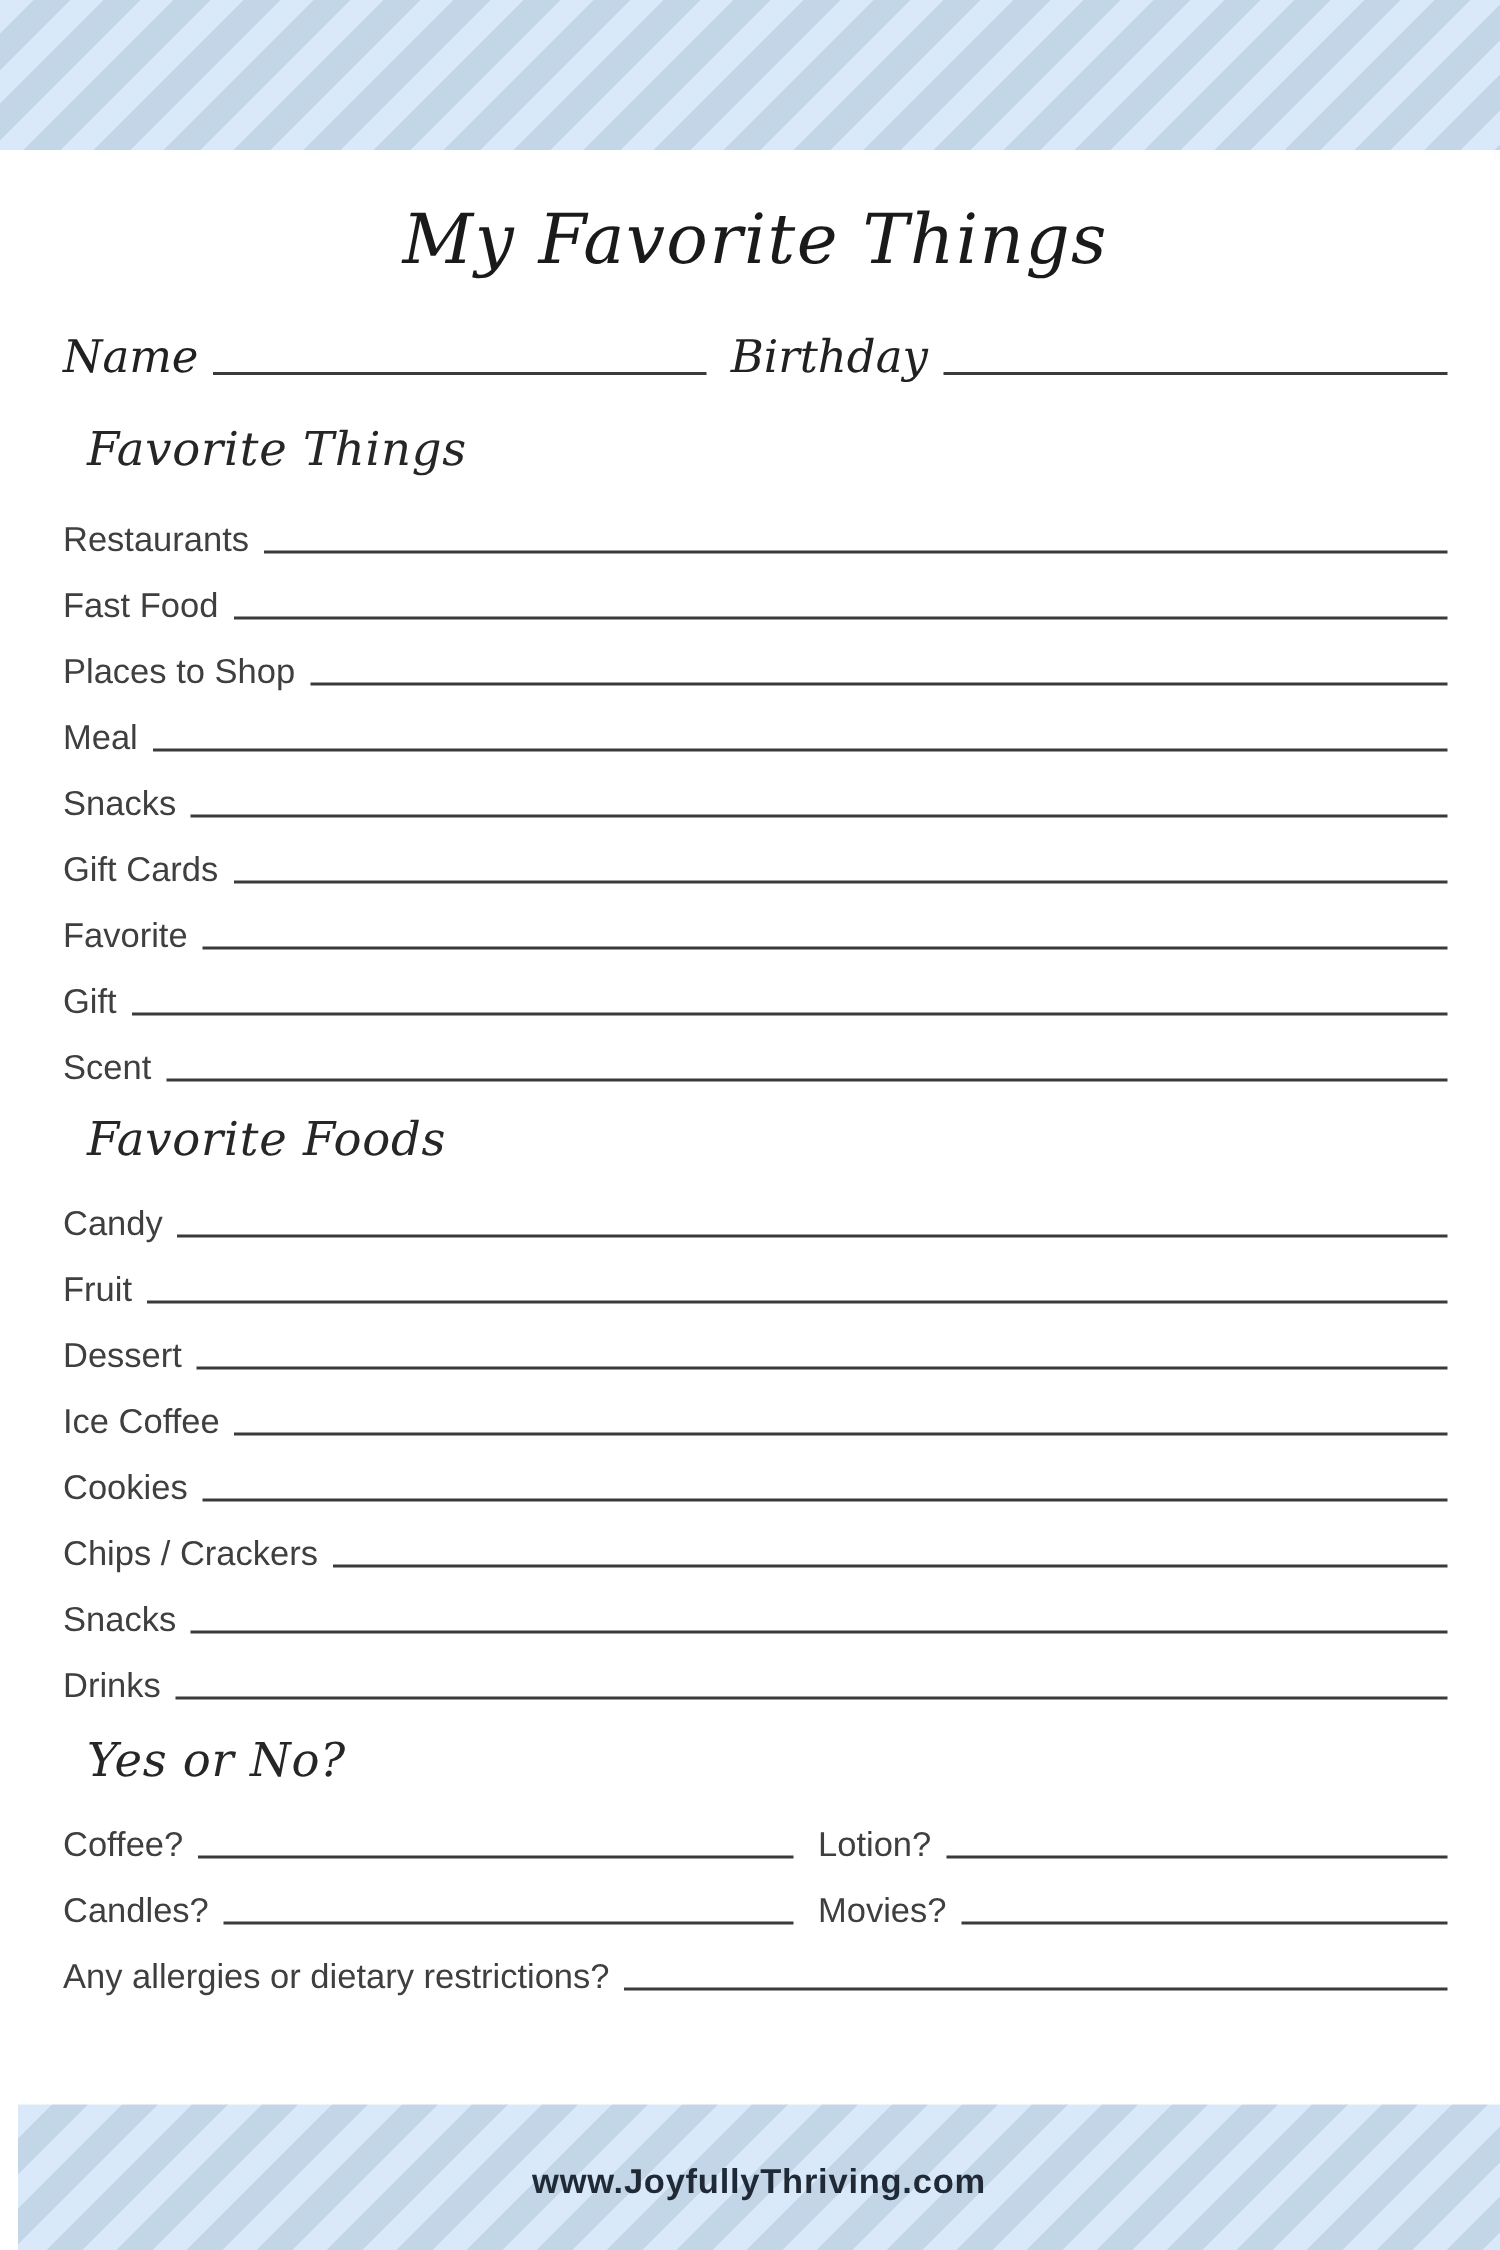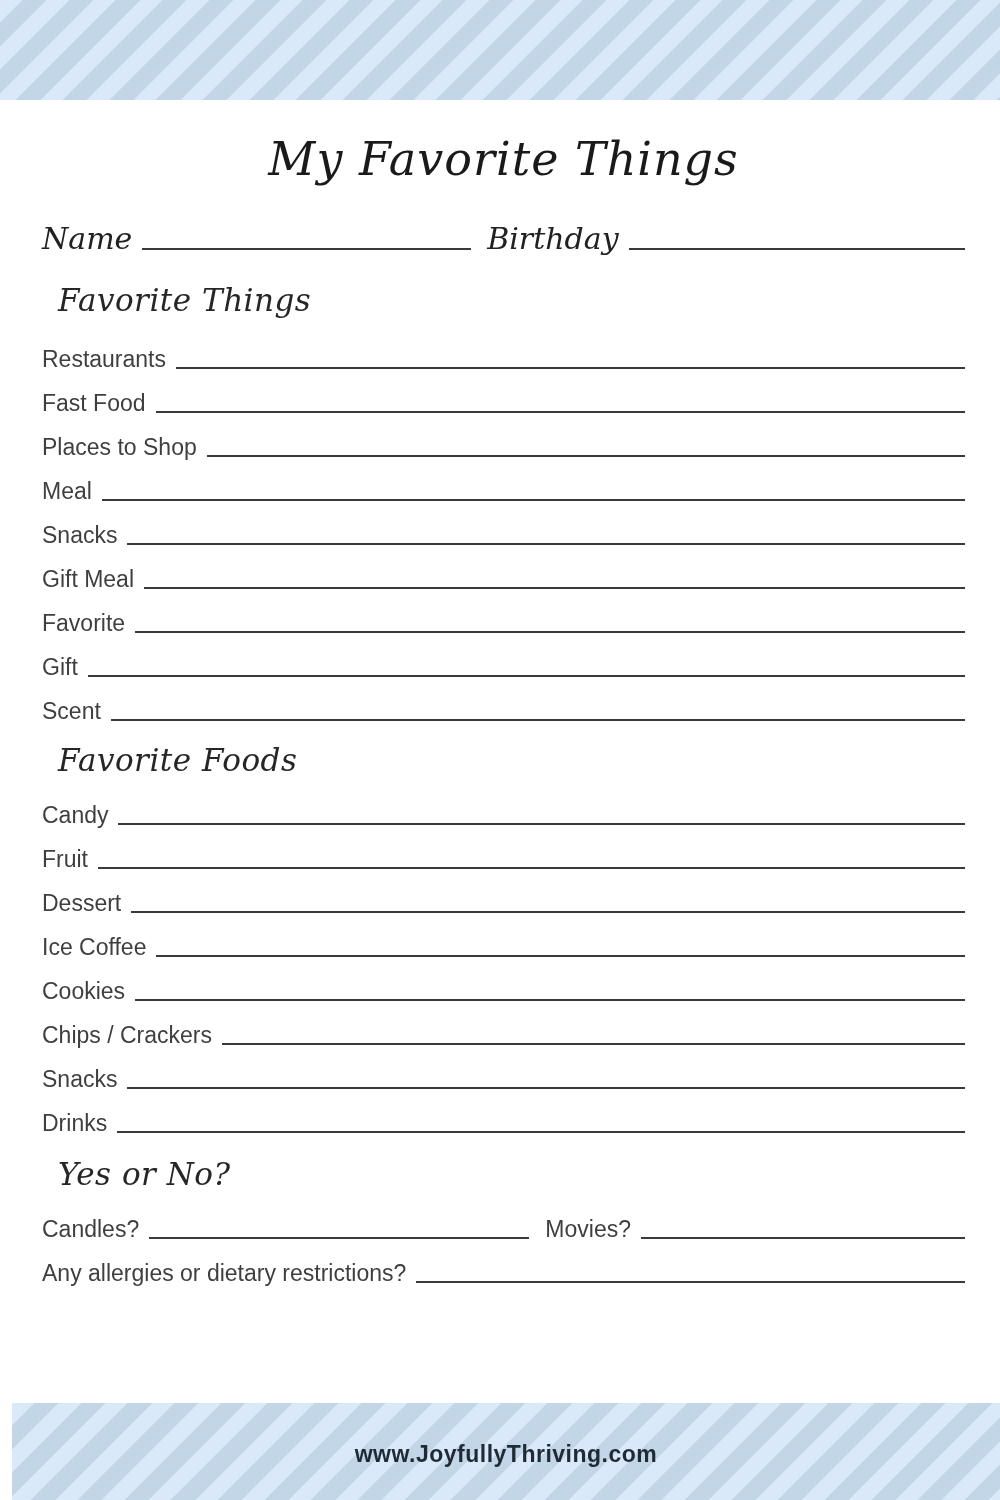--- a/index.html
+++ b/index.html
@@ -148,21 +148,21 @@
     </div>
     <div class="field-row">
       <span class="field-label">Meal</span>
       <span class="write-line"></span>
     </div>
     <div class="field-row">
       <span class="field-label">Snacks</span>
       <span class="write-line"></span>
     </div>
     <div class="field-row">
-      <span class="field-label">Gift Meal</span>
+      <span class="field-label">Gift Cards</span>
       <span class="write-line"></span>
     </div>
     <div class="field-row">
       <span class="field-label">Favorite</span>
       <span class="write-line"></span>
     </div>
     <div class="field-row">
       <span class="field-label">Gift</span>
       <span class="write-line"></span>
     </div>
@@ -207,20 +207,30 @@
       <span class="field-label">Drinks</span>
       <span class="write-line"></span>
     </div>
   </div>
 
   <h2 class="section-heading script heading-yn">Yes or No?</h2>
 
   <div class="rows rows-yn">
     <div class="pair-row">
       <div class="pair-group pair-left">
+        <span class="field-label">Coffee?</span>
+        <span class="write-line"></span>
+      </div>
+      <div class="pair-group pair-right">
+        <span class="field-label">Lotion?</span>
+        <span class="write-line"></span>
+      </div>
+    </div>
+    <div class="pair-row">
+      <div class="pair-group pair-left">
         <span class="field-label">Candles?</span>
         <span class="write-line"></span>
       </div>
       <div class="pair-group pair-right">
         <span class="field-label">Movies?</span>
         <span class="write-line"></span>
       </div>
     </div>
     <div class="field-row">
       <span class="field-label">Any allergies or dietary restrictions?</span>

